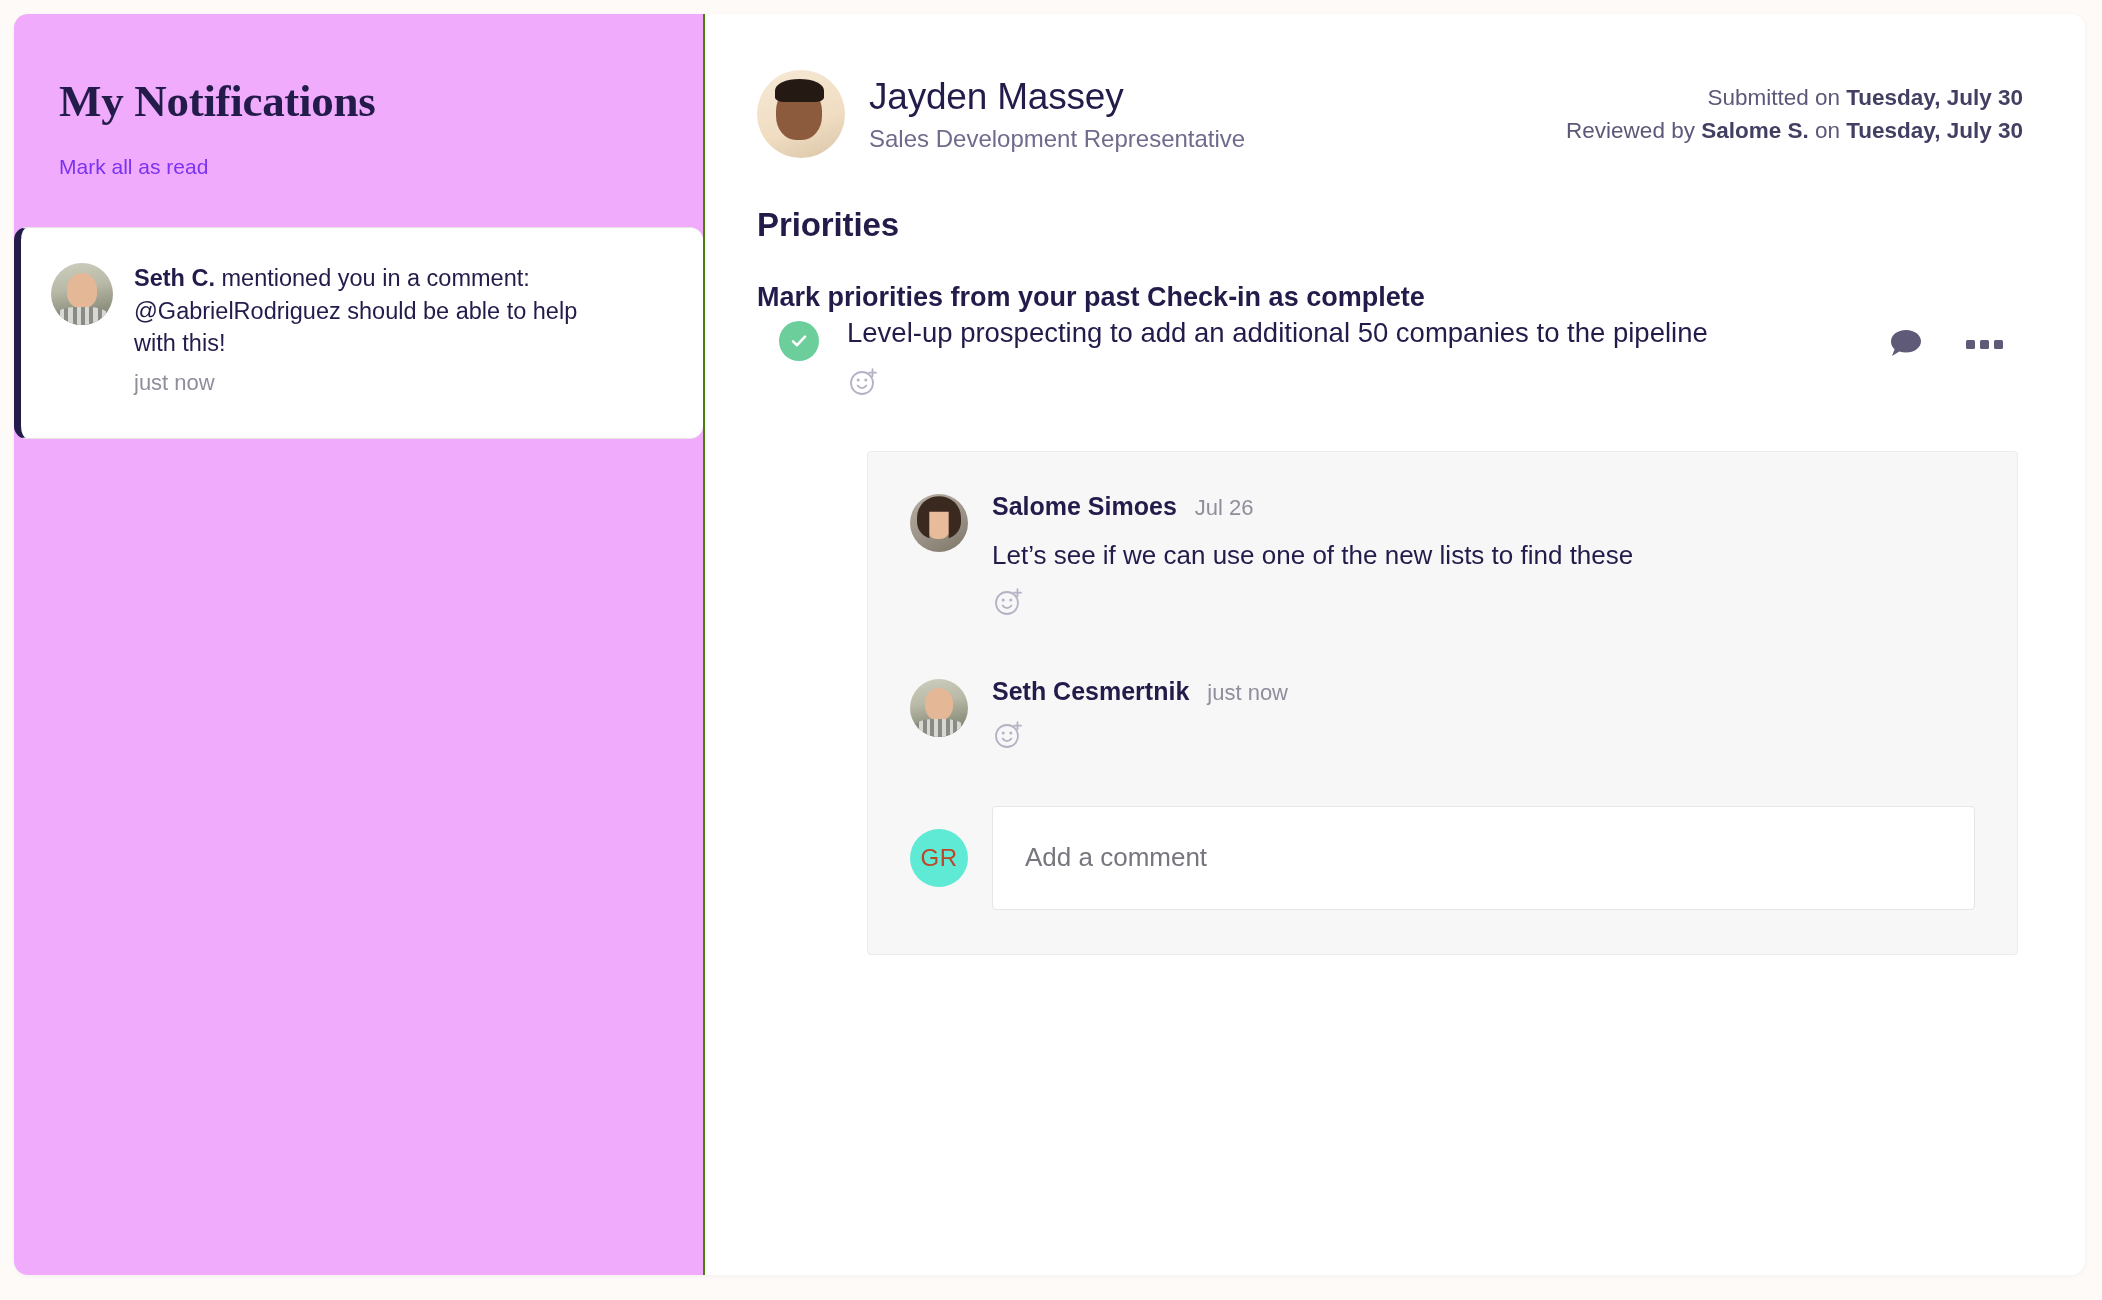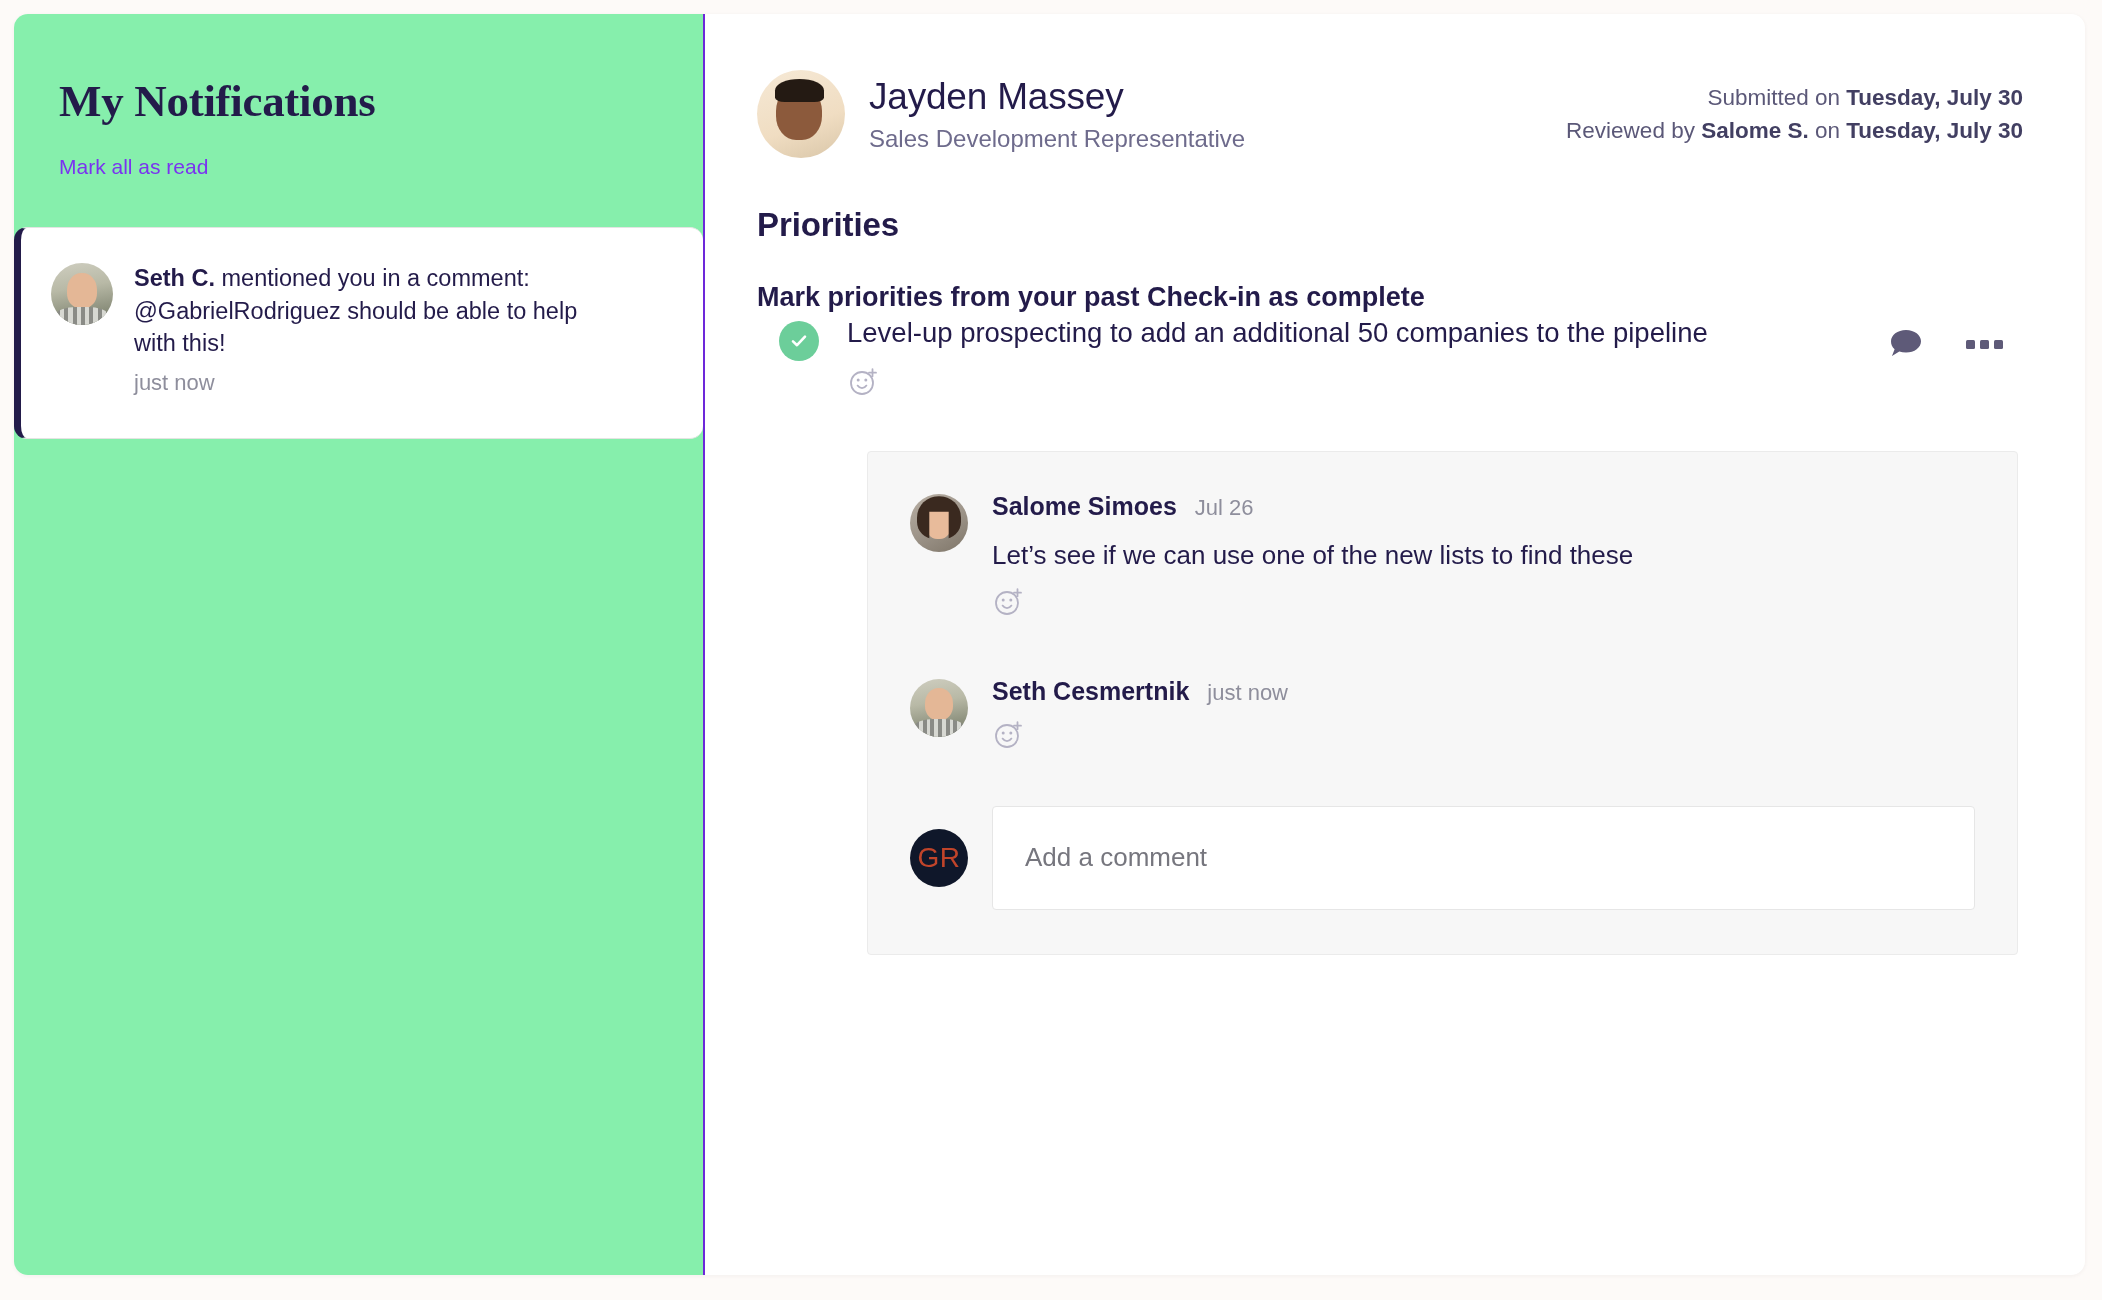--- a/index.html
+++ b/index.html
@@ -17,23 +17,23 @@
     border-radius: 14px;
     box-shadow: 0 1px 4px rgba(60,40,30,0.05);
     display: flex;
     overflow: hidden;
   }
 
   
   .sidebar {
     width: 691px;
     flex: 0 0 691px;
-    border-right: 2px solid #6d28d9;
+    border-right: 2px solid #4d7c0f;
     position: relative;
-    background: #86efac;
+    background: #f0abfc;
   }
   .sidebar-head { padding: 64px 0 0 45px; }
   .notif-title {
     font-family: "Liberation Serif", serif;
     font-size: 45px;
     font-weight: bold;
     color: #231b4a;
     letter-spacing: -0.3px;
     line-height: 1.05;
   }
@@ -199,23 +199,23 @@
   .add-comment-row {
     display: flex;
     align-items: center;
     gap: 24px;
     margin-top: 54px;
   }
   .gr-avatar {
     width: 58px; height: 58px;
     flex: 0 0 58px;
     border-radius: 50%;
-    background: #0f172a;
+    background: #5eead4;
     color: #c0442a;
-    font-size: 28px;
+    font-size: 24px;
     display: flex;
     align-items: center;
     justify-content: center;
     letter-spacing: 0.5px;
   }
   .comment-input {
     flex: 1 1 auto;
     height: 104px;
     background: #fff;
     border: 1.5px solid #e6e6e6;

